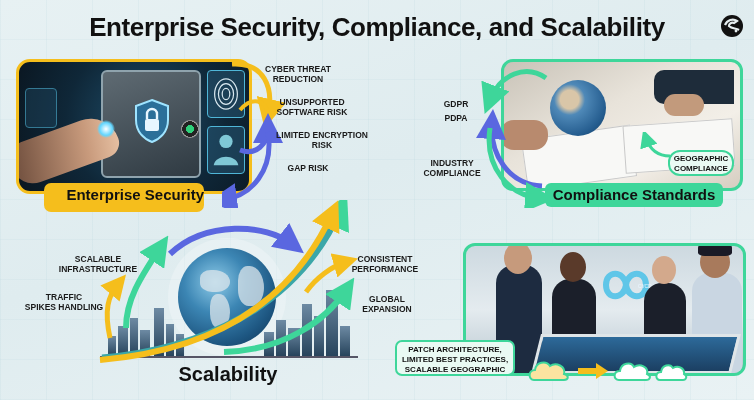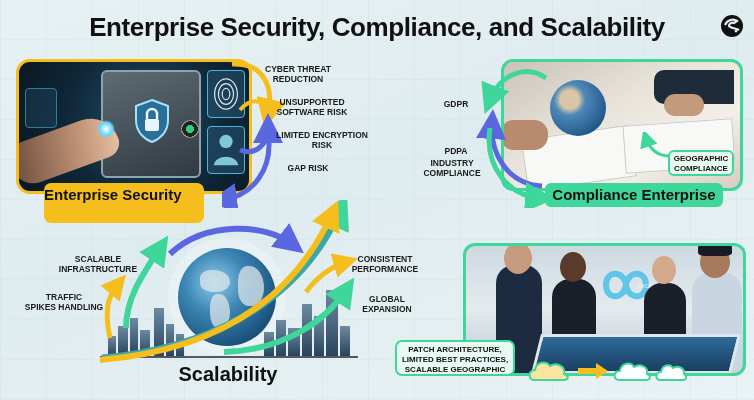--- a/index.html
+++ b/index.html
@@ -43,43 +43,43 @@
     background: radial-gradient(circle, #2fd07a 0 30%, #222 32% 60%, #999 62%);
   }
   .sec-side { position: absolute; left: 188px; width: 38px; height: 48px; border: 1px solid #4fb6d8; border-radius: 4px; background: rgba(40,90,120,0.5); }
   .sec-hand {
     position: absolute; left: -10px; top: 66px; width: 110px; height: 44px;
     background: linear-gradient(100deg, #6a4a3a, #c89a7c 70%, #e8c2a4);
     border-radius: 24px 40px 20px 30px; transform: rotate(-20deg);
   }
   .sec-glow { position: absolute; left: 78px; top: 58px; width: 18px; height: 18px; border-radius: 50%; background: radial-gradient(circle, #fff, #62d6ff 50%, transparent 72%); }
   .sec-label {
-    position: absolute; left: 44px; top: 183px; width: 160px; height: 40px;
+    position: absolute; left: 44px; top: 183px; width: 160px; height: 29px;
     background: #f5be1c; border-radius: 7px;
-    font-weight: bold; font-size: 15px; text-align: left; line-height: 24px; color: #111;
+    font-weight: bold; font-size: 15px; text-align: right; line-height: 24px; color: #111;
   }
   .side-label {
     position: absolute; font-weight: bold; font-size: 8.5px; line-height: 10px; text-align: center; color: #1a1a1a;
     text-transform: uppercase;
   }
 
   
   .comp-frame {
     position: absolute; left: 501px; top: 59px; width: 242px; height: 132px;
     border: 3px solid #3ed69a; border-radius: 12px; overflow: hidden;
     background: linear-gradient(150deg, #c9c3b8 0%, #e8e3da 40%, #f3efe8 70%, #d5cdc0 100%);
   }
   .comp-paper { position: absolute; background: #f8f8f6; border: 1px solid #c8c8c8; }
   .comp-globe {
     position: absolute; left: 46px; top: 18px; width: 56px; height: 56px; border-radius: 50%;
     background: radial-gradient(circle at 35% 35%, #d9c6a8 0 18%, #4f89b8 30%, #255d8f 70%, #123a5e 100%);
   }
   .comp-geo {
     position: absolute; left: 668px; top: 150px; width: 66px; height: 26px;
-    background: #e9faf3; border: 2px solid #3ed69a; border-radius: 6px;
+    background: #e9faf3; border: 2px solid #3ed69a; border-radius: 12px;
     font-weight: bold; font-size: 8px; line-height: 10px; text-align: center; padding-top: 2px;
   }
   .comp-label {
     position: absolute; left: 545px; top: 183px; width: 178px; height: 24px;
     background: #3ed69a; border-radius: 6px;
     font-weight: bold; font-size: 15px; line-height: 24px; text-align: center; color: #111;
   }
 
   
   .globe {
@@ -211,31 +211,31 @@
     </defs>
     <path d="M76 20 C56 6, 30 16, 20 42" stroke="#3ed69a" stroke-width="5" fill="none" marker-end="url(#ag)"></path>
     <path d="M72 128 C38 126, 20 96, 22 66" stroke="#5a67e0" stroke-width="5" fill="none" marker-end="url(#ab2)"></path>
     <path d="M20 70 C14 110, 40 138, 70 140" stroke="#3ed69a" stroke-width="5" fill="none" marker-end="url(#ag)"></path>
   </svg>
   <svg style="position:absolute;left:636px;top:132px" width="40" height="30">
     <path d="M34 24 C22 24, 14 18, 10 6" stroke="#3ed69a" stroke-width="3" fill="none" marker-end="url(#ag)"></path>
   </svg>
 
   <div class="side-label" style="left:436px;top:99px;width:40px">GDPR</div>
-  <div class="side-label" style="left:436px;top:146px;width:40px">PDPA</div>
+  <div class="side-label" style="left:436px;top:113px;width:40px">PDPA</div>
   <div class="side-label" style="left:422px;top:158px;width:60px">
     <div>INDUSTRY</div>
       <div>COMPLIANCE</div>
   </div>
   <div class="comp-geo">
     <div>GEOGRAPHIC</div>
       <div>COMPLIANCE</div>
   </div>
 
-  <div class="comp-label">Compliance Enterprise</div>
+  <div class="comp-label">Compliance Standards</div>
 </section>
 
 <section>
   <div class="globe">
     <div class="globe-land" style="left:22px;top:22px;width:30px;height:22px"></div>
     <div class="globe-land" style="left:32px;top:46px;width:20px;height:34px"></div>
     <div class="globe-land" style="left:60px;top:18px;width:26px;height:40px"></div>
   </div>
 
   <div style="position:absolute;left:104px;top:300px;width:80px;height:56px">

